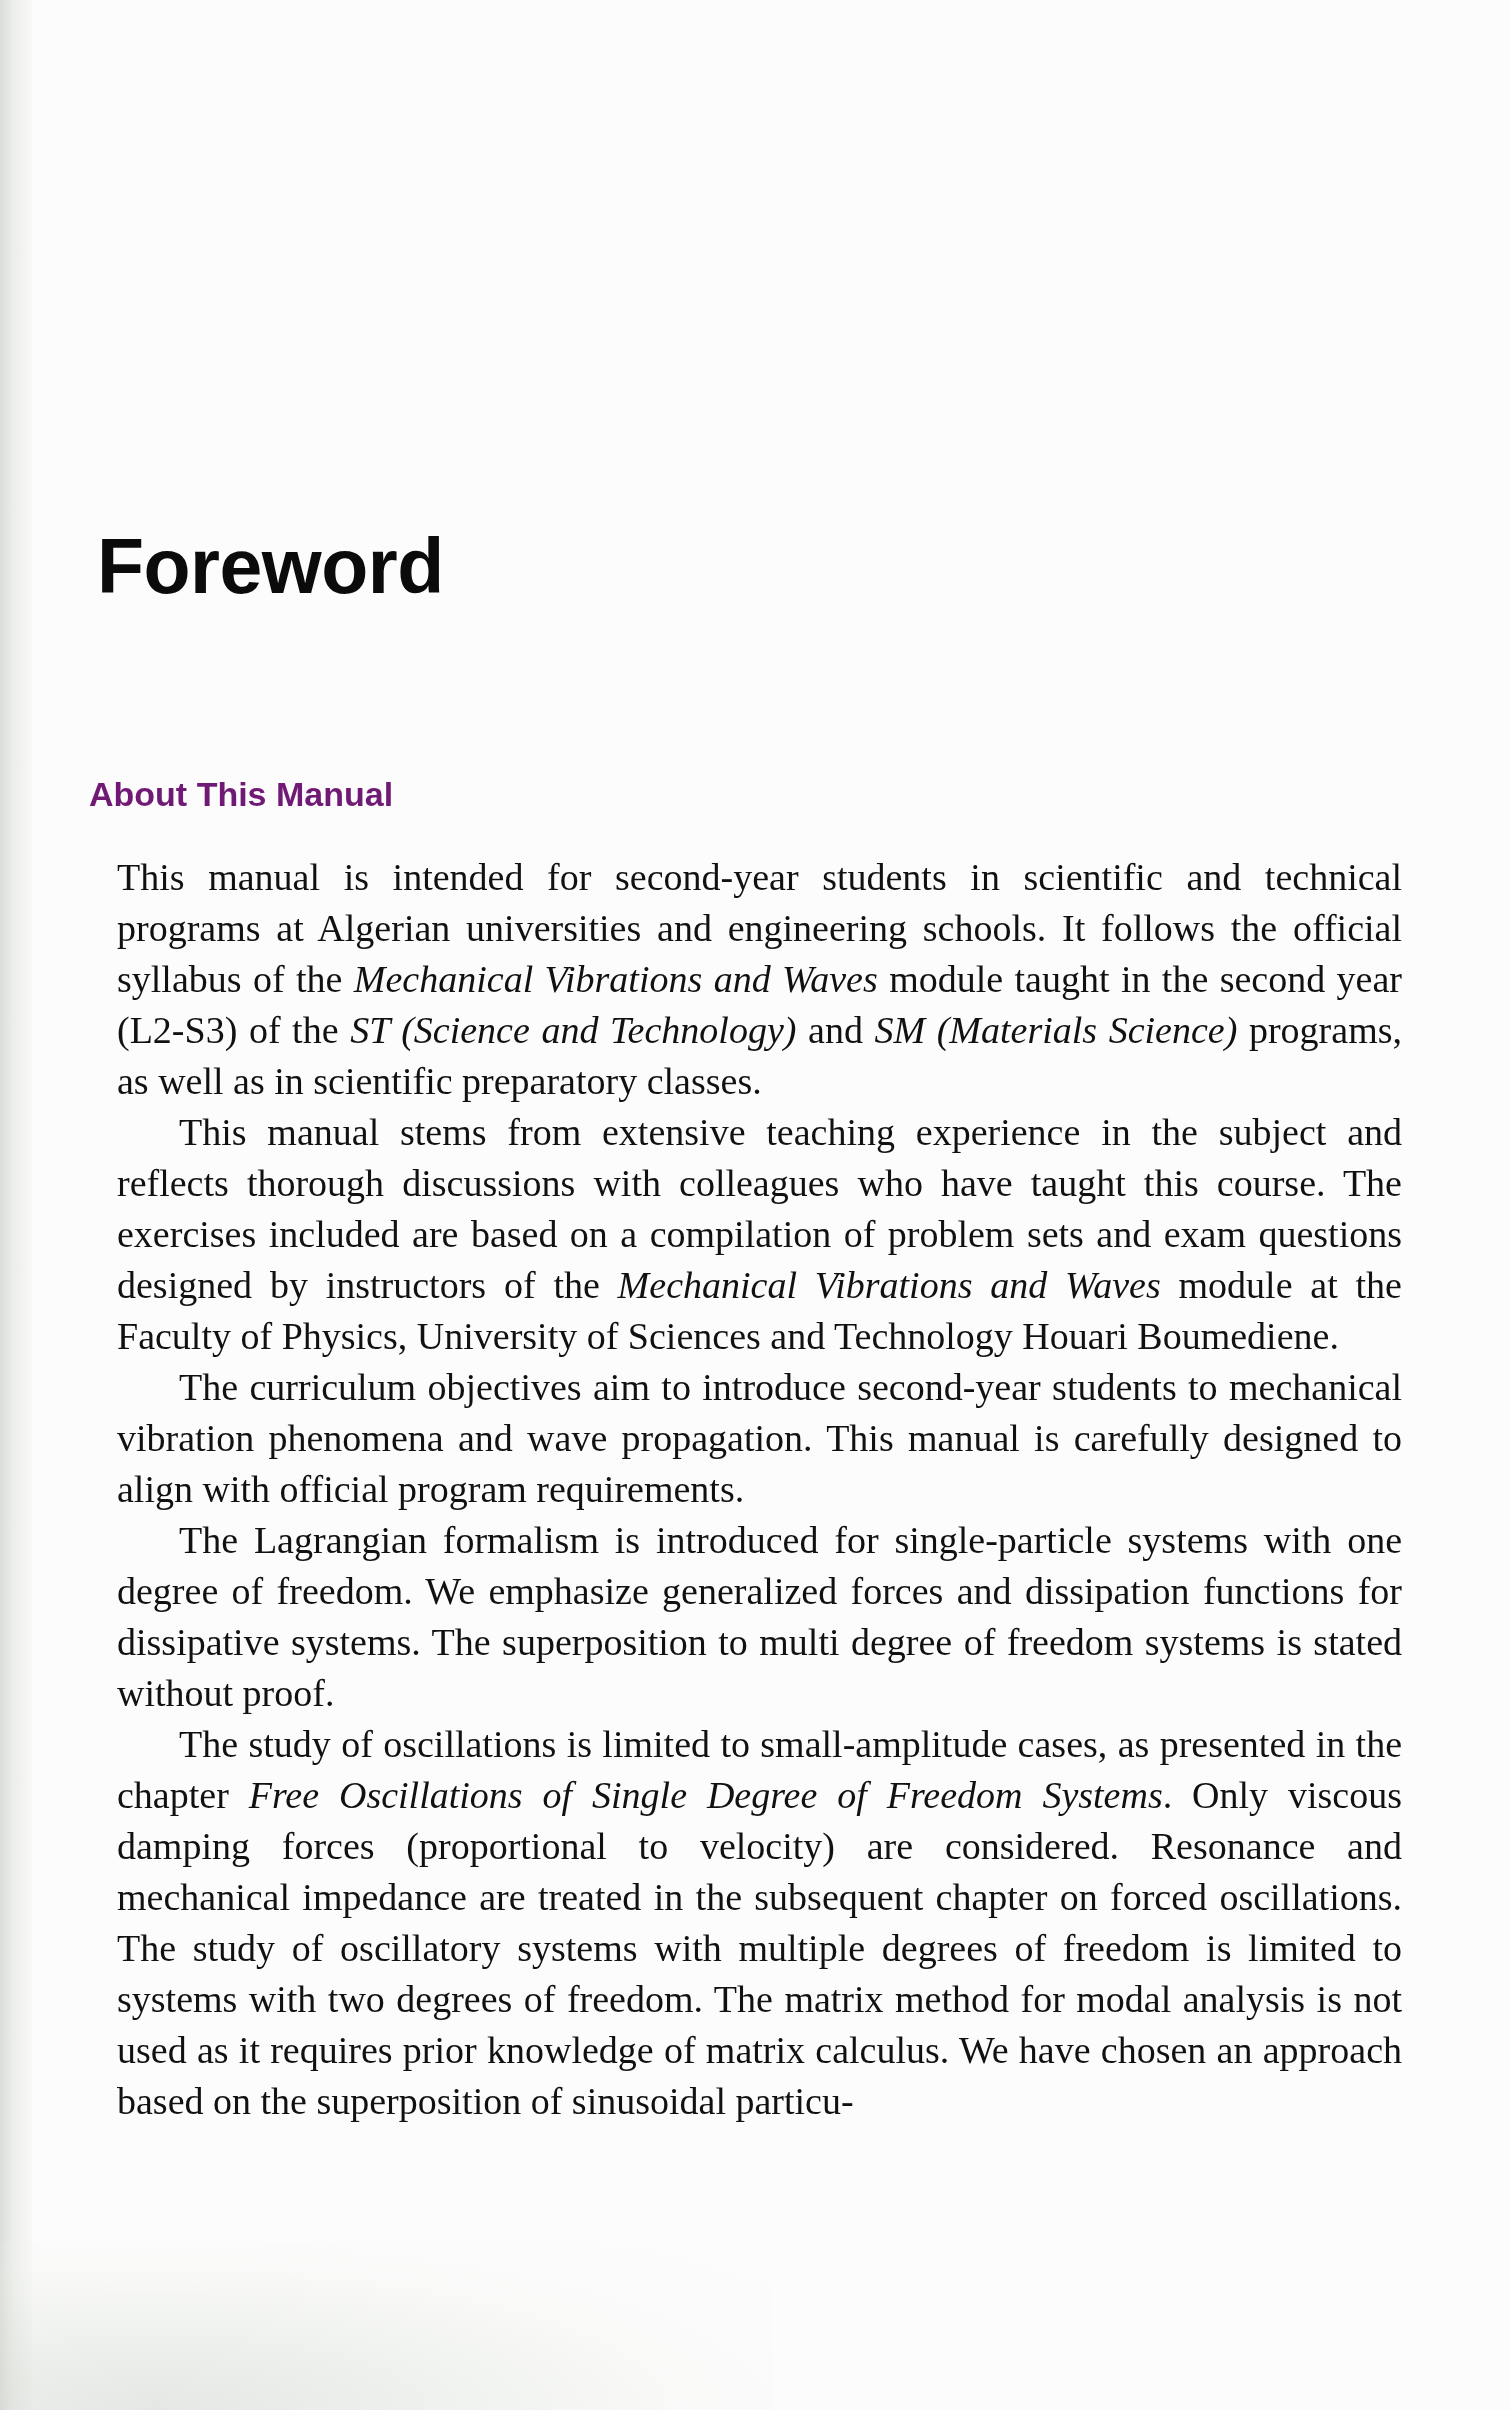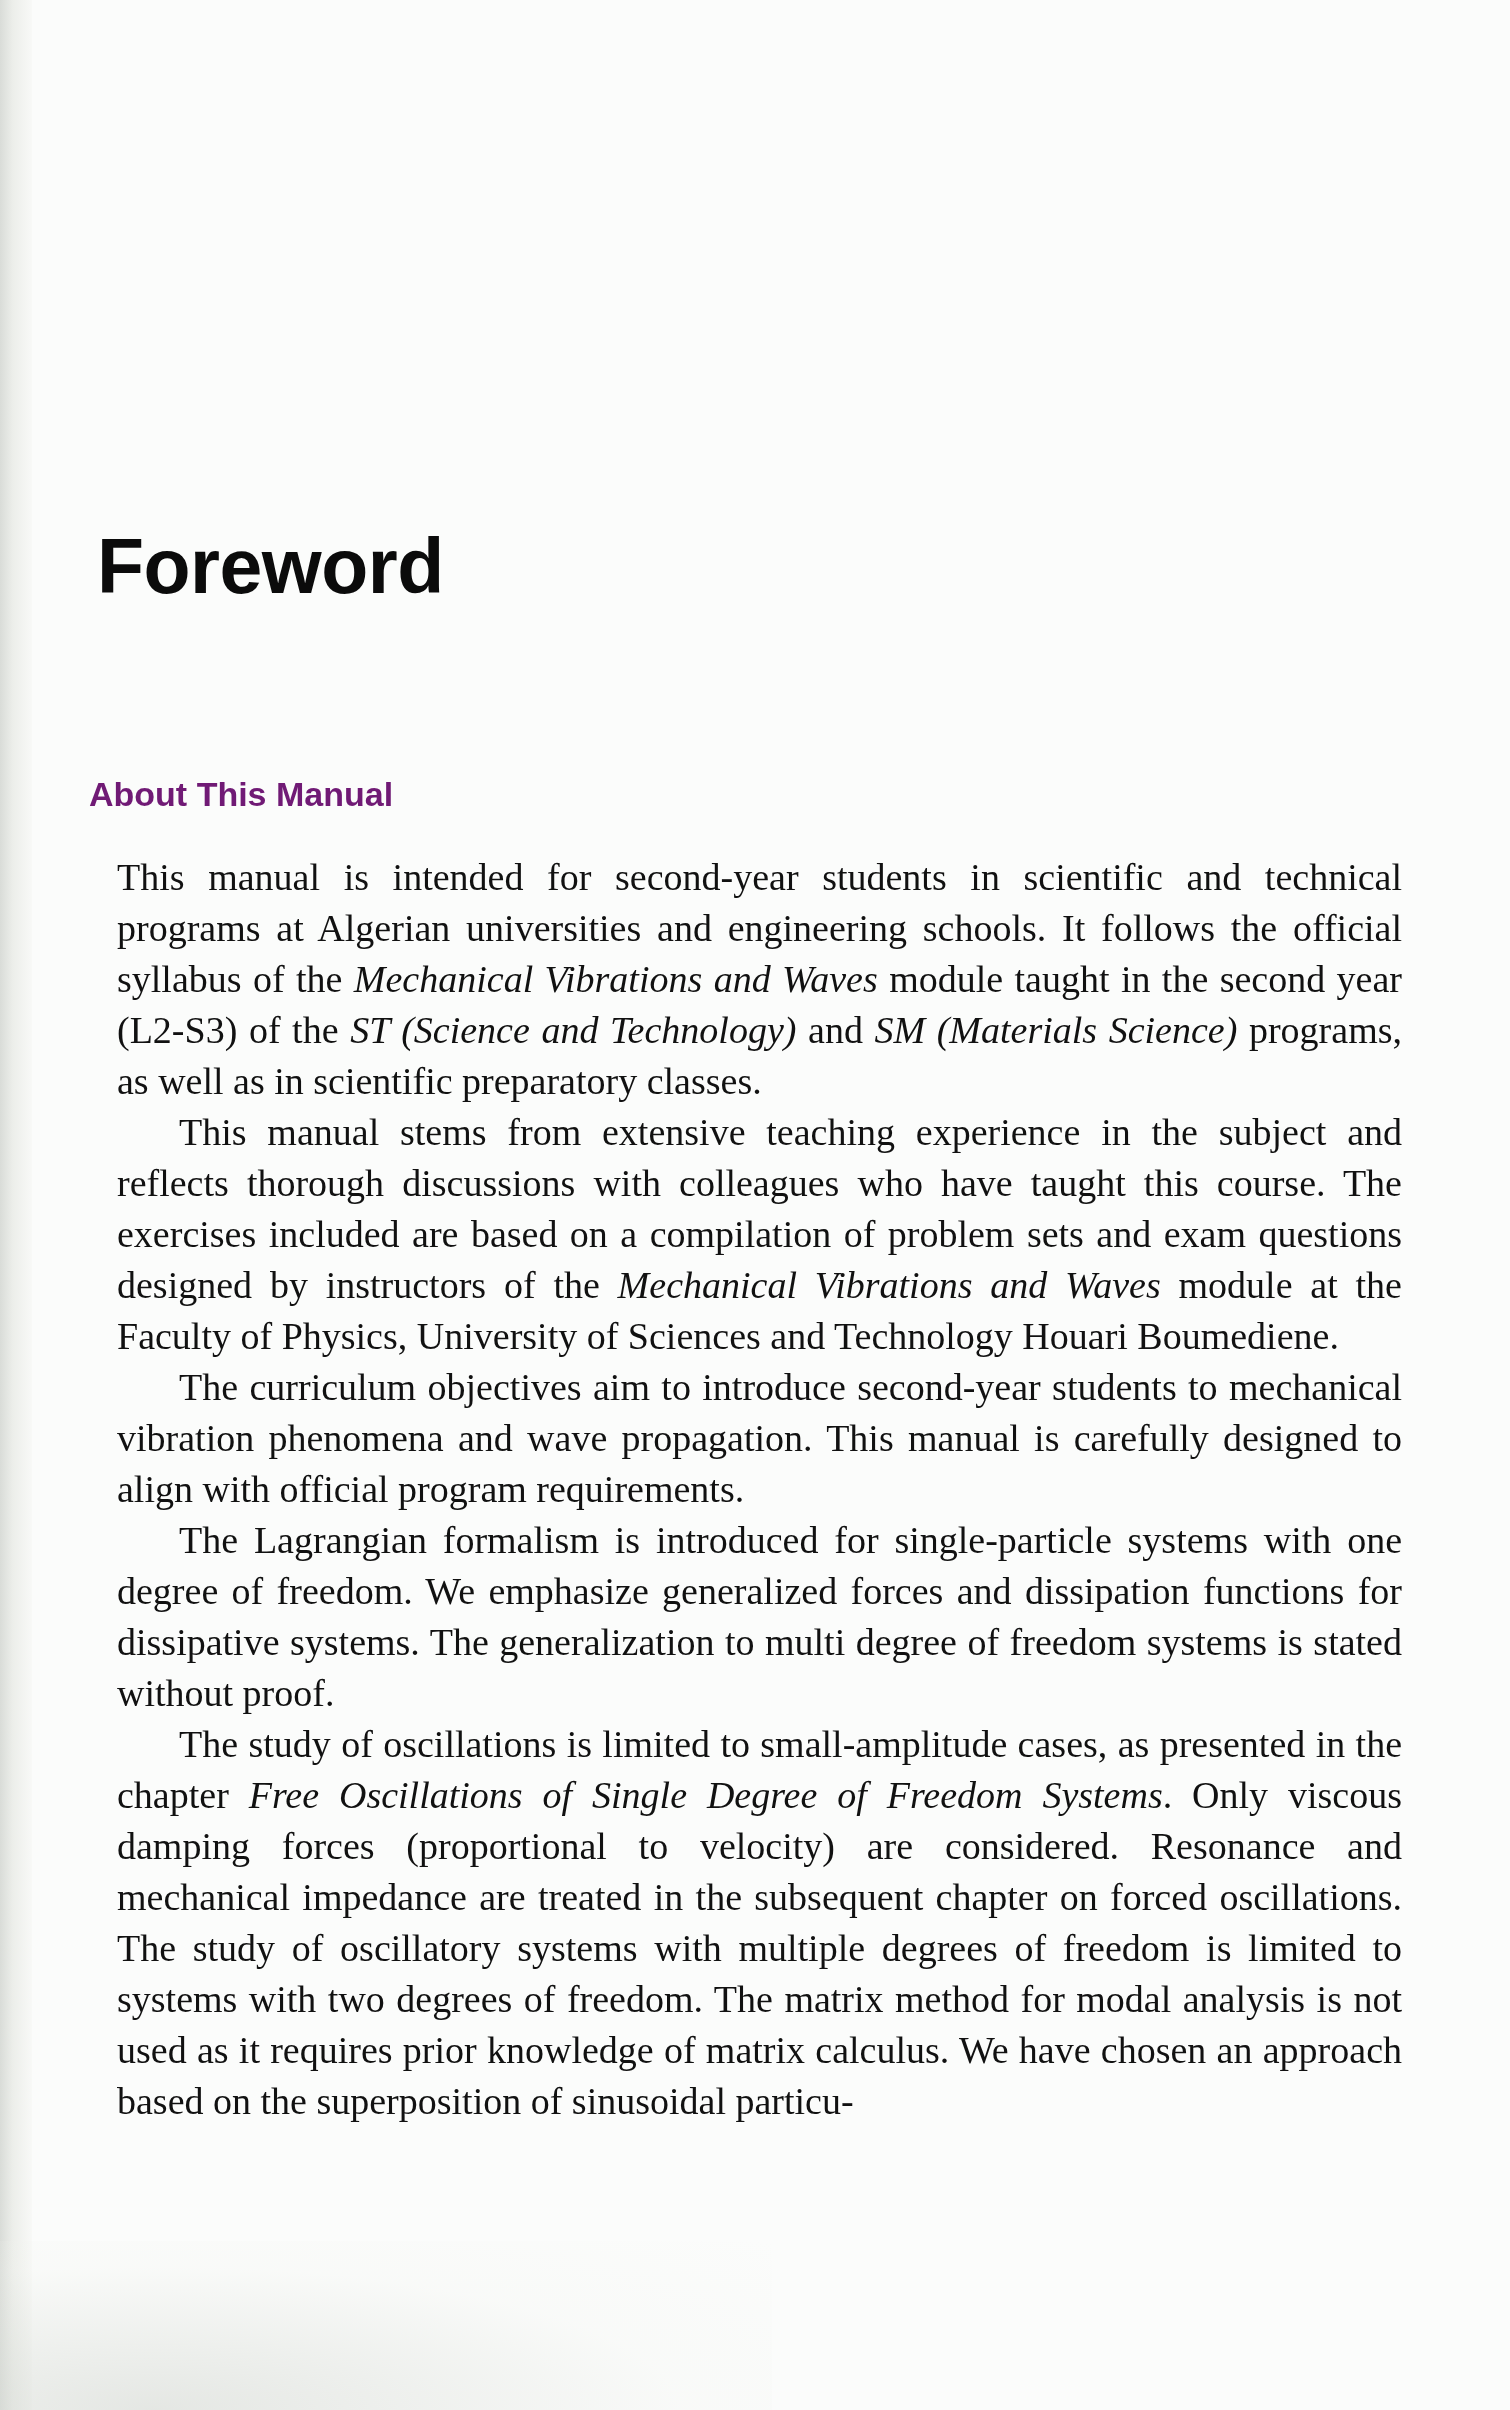--- a/index.html
+++ b/index.html
@@ -89,17 +89,17 @@
 <div class="scan-shadow-bottom"></div>
 
 <div class="page">
   <h1 class="chapter-title">Foreword</h1>
   <h2 class="section-title">About This Manual</h2>
 
   <div class="body-text">
     <p><span>This manual is intended for second-year students in scientific and technical programs at Algerian universities and engineering schools. It follows the of­ficial syllabus of the </span><em>Mechanical Vibrations and Waves</em><span> module taught in the second year (L2-S3) of the </span><em>ST (Science and Technology)</em><span> and </span><em>SM (Materials Science)</em><span> programs, as well as in scientific preparatory classes.</span></p>
     <p class="indent"><span>This manual stems from extensive teaching experience in the subject and reflects thorough discussions with colleagues who have taught this course. The exercises included are based on a compilation of problem sets and exam questions designed by instructors of the </span><em>Mechanical Vibrations and Waves</em><span> module at the Faculty of Physics, University of Sciences and Technology Houari Boumediene.</span></p>
     <p class="indent"><span>The curriculum objectives aim to introduce second-year students to me­chanical vibration phenomena and wave propagation. This manual is care­fully designed to align with official program requirements.</span></p>
-    <p class="indent"><span>The Lagrangian formalism is introduced for single-particle systems with one degree of freedom. We emphasize generalized forces and dissipation functions for dissipative systems. The generalization to multi degree of free­dom systems is stated without proof.</span></p>
+    <p class="indent"><span>The Lagrangian formalism is introduced for single-particle systems with one degree of freedom. We emphasize generalized forces and dissipation functions for dissipative systems. The superposition to multi degree of free­dom systems is stated without proof.</span></p>
     <p class="indent"><span>The study of oscillations is limited to small-amplitude cases, as presented in the chapter </span><em>Free Oscillations of Single Degree of Freedom Systems</em><span>. Only viscous damping forces (proportional to velocity) are considered. Resonance and mechanical impedance are treated in the subsequent chapter on forced os­cillations. The study of oscillatory systems with multiple degrees of freedom is limited to systems with two degrees of freedom. The matrix method for modal analysis is not used as it requires prior knowledge of matrix calculus. We have chosen an approach based on the superposition of sinusoidal particu-</span></p>
   </div>
 </div>
 
 
 </body></html>

